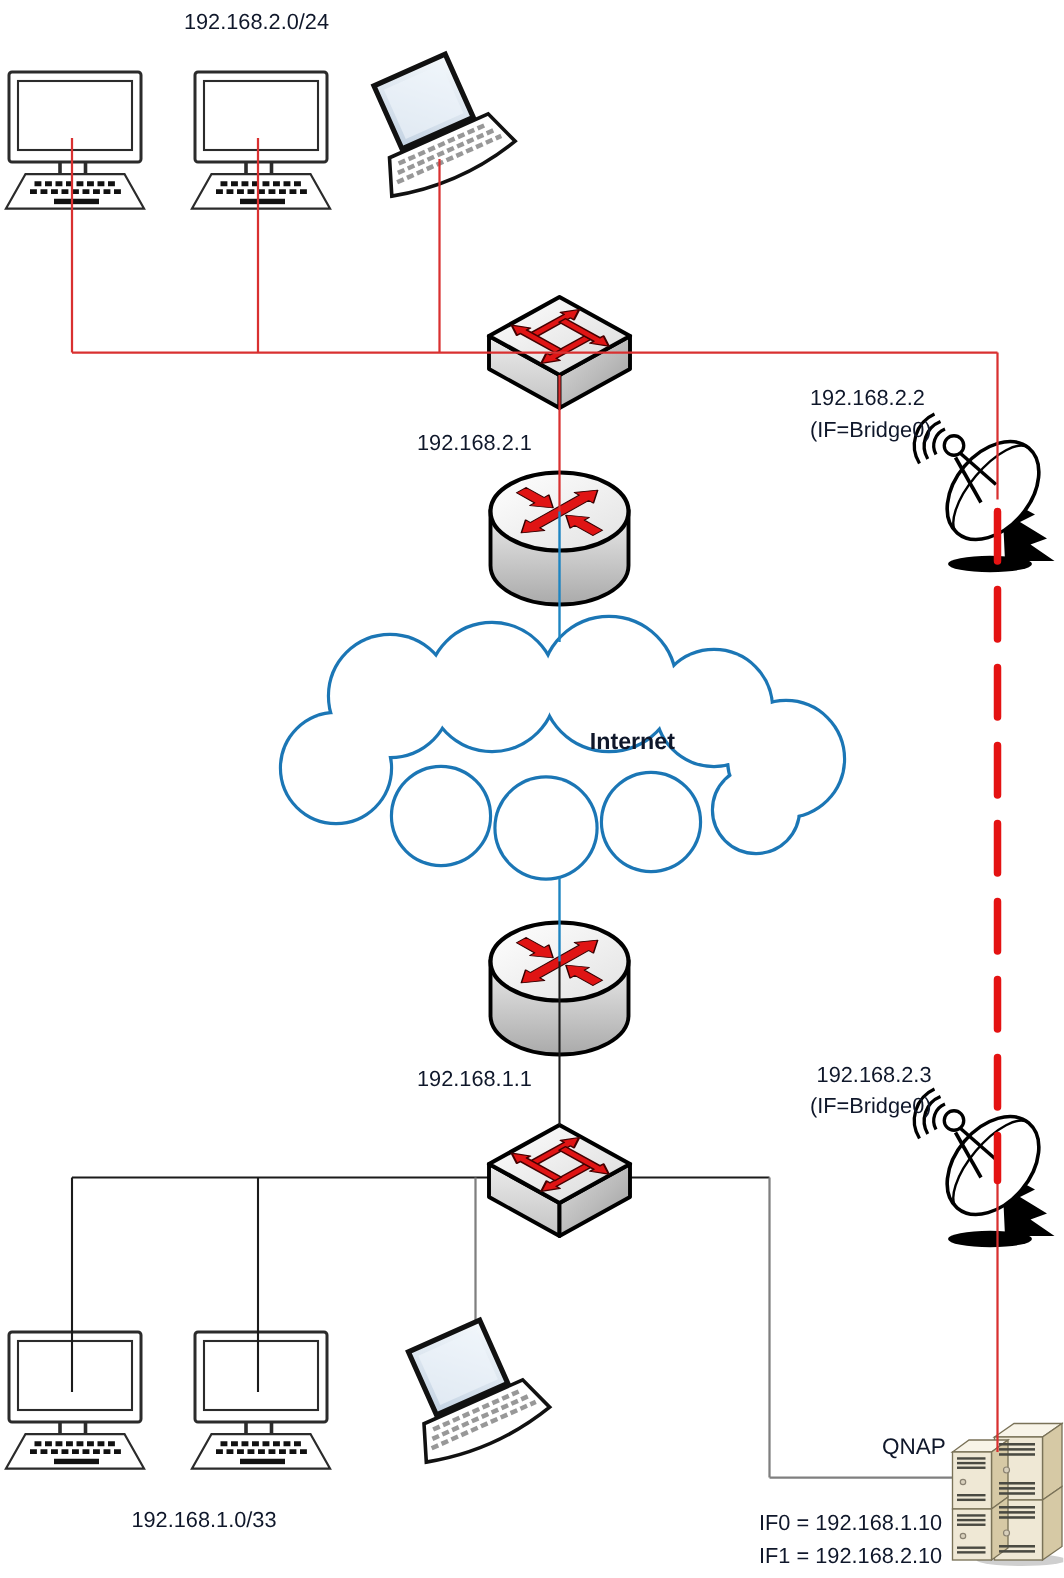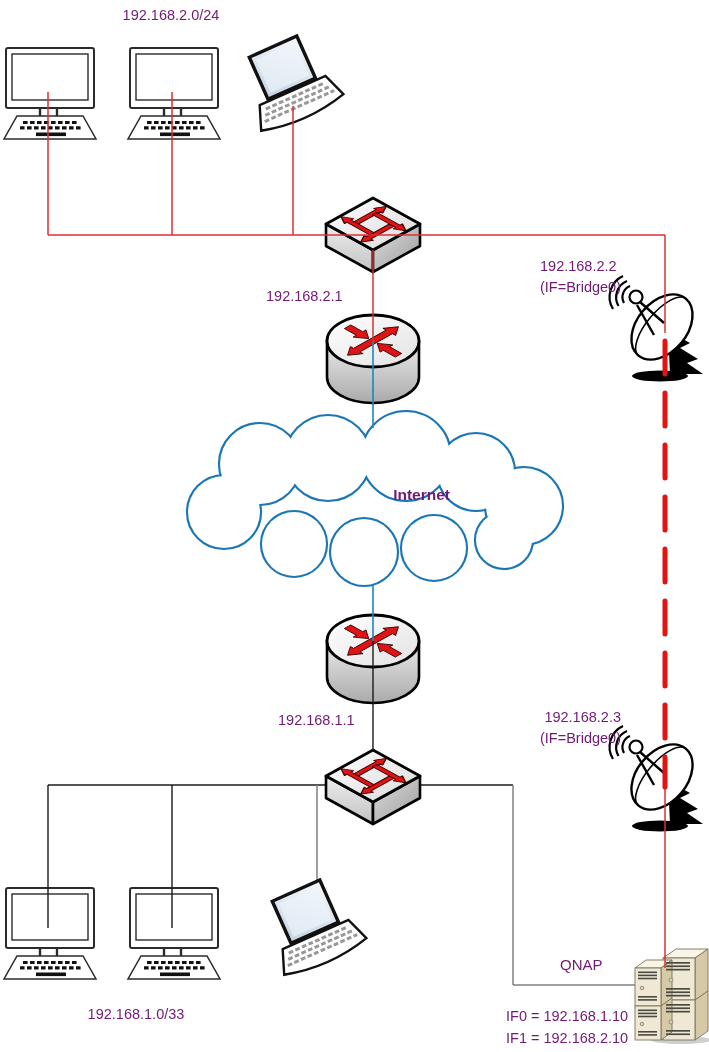--- a/index.html
+++ b/index.html
@@ -1,19 +1,19 @@
 <!DOCTYPE html>
 <html><head>
 <meta charset="utf-8">
 <style>
   html,body{margin:0;padding:0;background:#fff;}
   .stage{position:relative;width:709px;height:1052px;background:#fff;overflow:hidden;
          font-family:"Liberation Sans",sans-serif;}
   .stage svg.art{position:absolute;left:0;top:0;}
-  .lbl{position:absolute;font-size:14.5px;color:#701a75;white-space:nowrap;line-height:21px;}
+  .lbl{position:absolute;font-size:14.5px;color:#0f172a;white-space:nowrap;line-height:21px;}
   .lbl.center{text-align:center;}
   .lbl.bold{font-weight:700;font-size:15.5px;}
 </style>
 </head>
 <body>
 
 <div class="stage">
 <svg class="art" width="709" height="1052" viewBox="0 0 709 1052">
   <defs>
     <linearGradient id="swTop" x1="0" y1="0" x2="1" y2="1">
@@ -222,36 +222,36 @@
     <g stroke="#1b1b1b" stroke-width="1.4">
       <path d="M373,641 V750"></path>
       <path d="M48,785 V928"></path>
       <path d="M172,785 V928"></path>
     </g>
   </g>
 </svg>
 
 <div class="lbl center" style="left:108px;top:5px;width:126px;">192.168.2.0/24</div>
 
-<div class="lbl" style="left:266px;top:286px;">192.168.2.1</div>
+<div class="lbl" style="left:278px;top:286px;">192.168.2.1</div>
 
 <div class="lbl" style="left:540px;top:256px;">
   <div>192.168.2.2</div>
   <div>(IF=Bridge0)</div>
 </div>
 
 <div class="lbl bold center" style="left:300px;top:484px;width:150px;text-align:right;">Internet</div>
 
 <div class="lbl" style="left:278px;top:710px;">192.168.1.1</div>
 
 <div class="lbl" style="left:540px;top:707px;text-align:right;">
   <div>192.168.2.3</div>
   <div>(IF=Bridge0)</div>
 </div>
 
-<div class="lbl" style="left:560px;top:954px;font-size:15px;">QNAP</div>
+<div class="lbl" style="left:588px;top:954px;font-size:15px;">QNAP</div>
 
 <div class="lbl" style="left:506px;top:1006px;">IF0 = 192.168.1.10</div>
 
 <div class="lbl" style="left:506px;top:1028px;">IF1 = 192.168.2.10</div>
 
 <div class="lbl center" style="left:74px;top:1004px;width:124px;">192.168.1.0/33</div>
 </div>
 
 </body></html>

